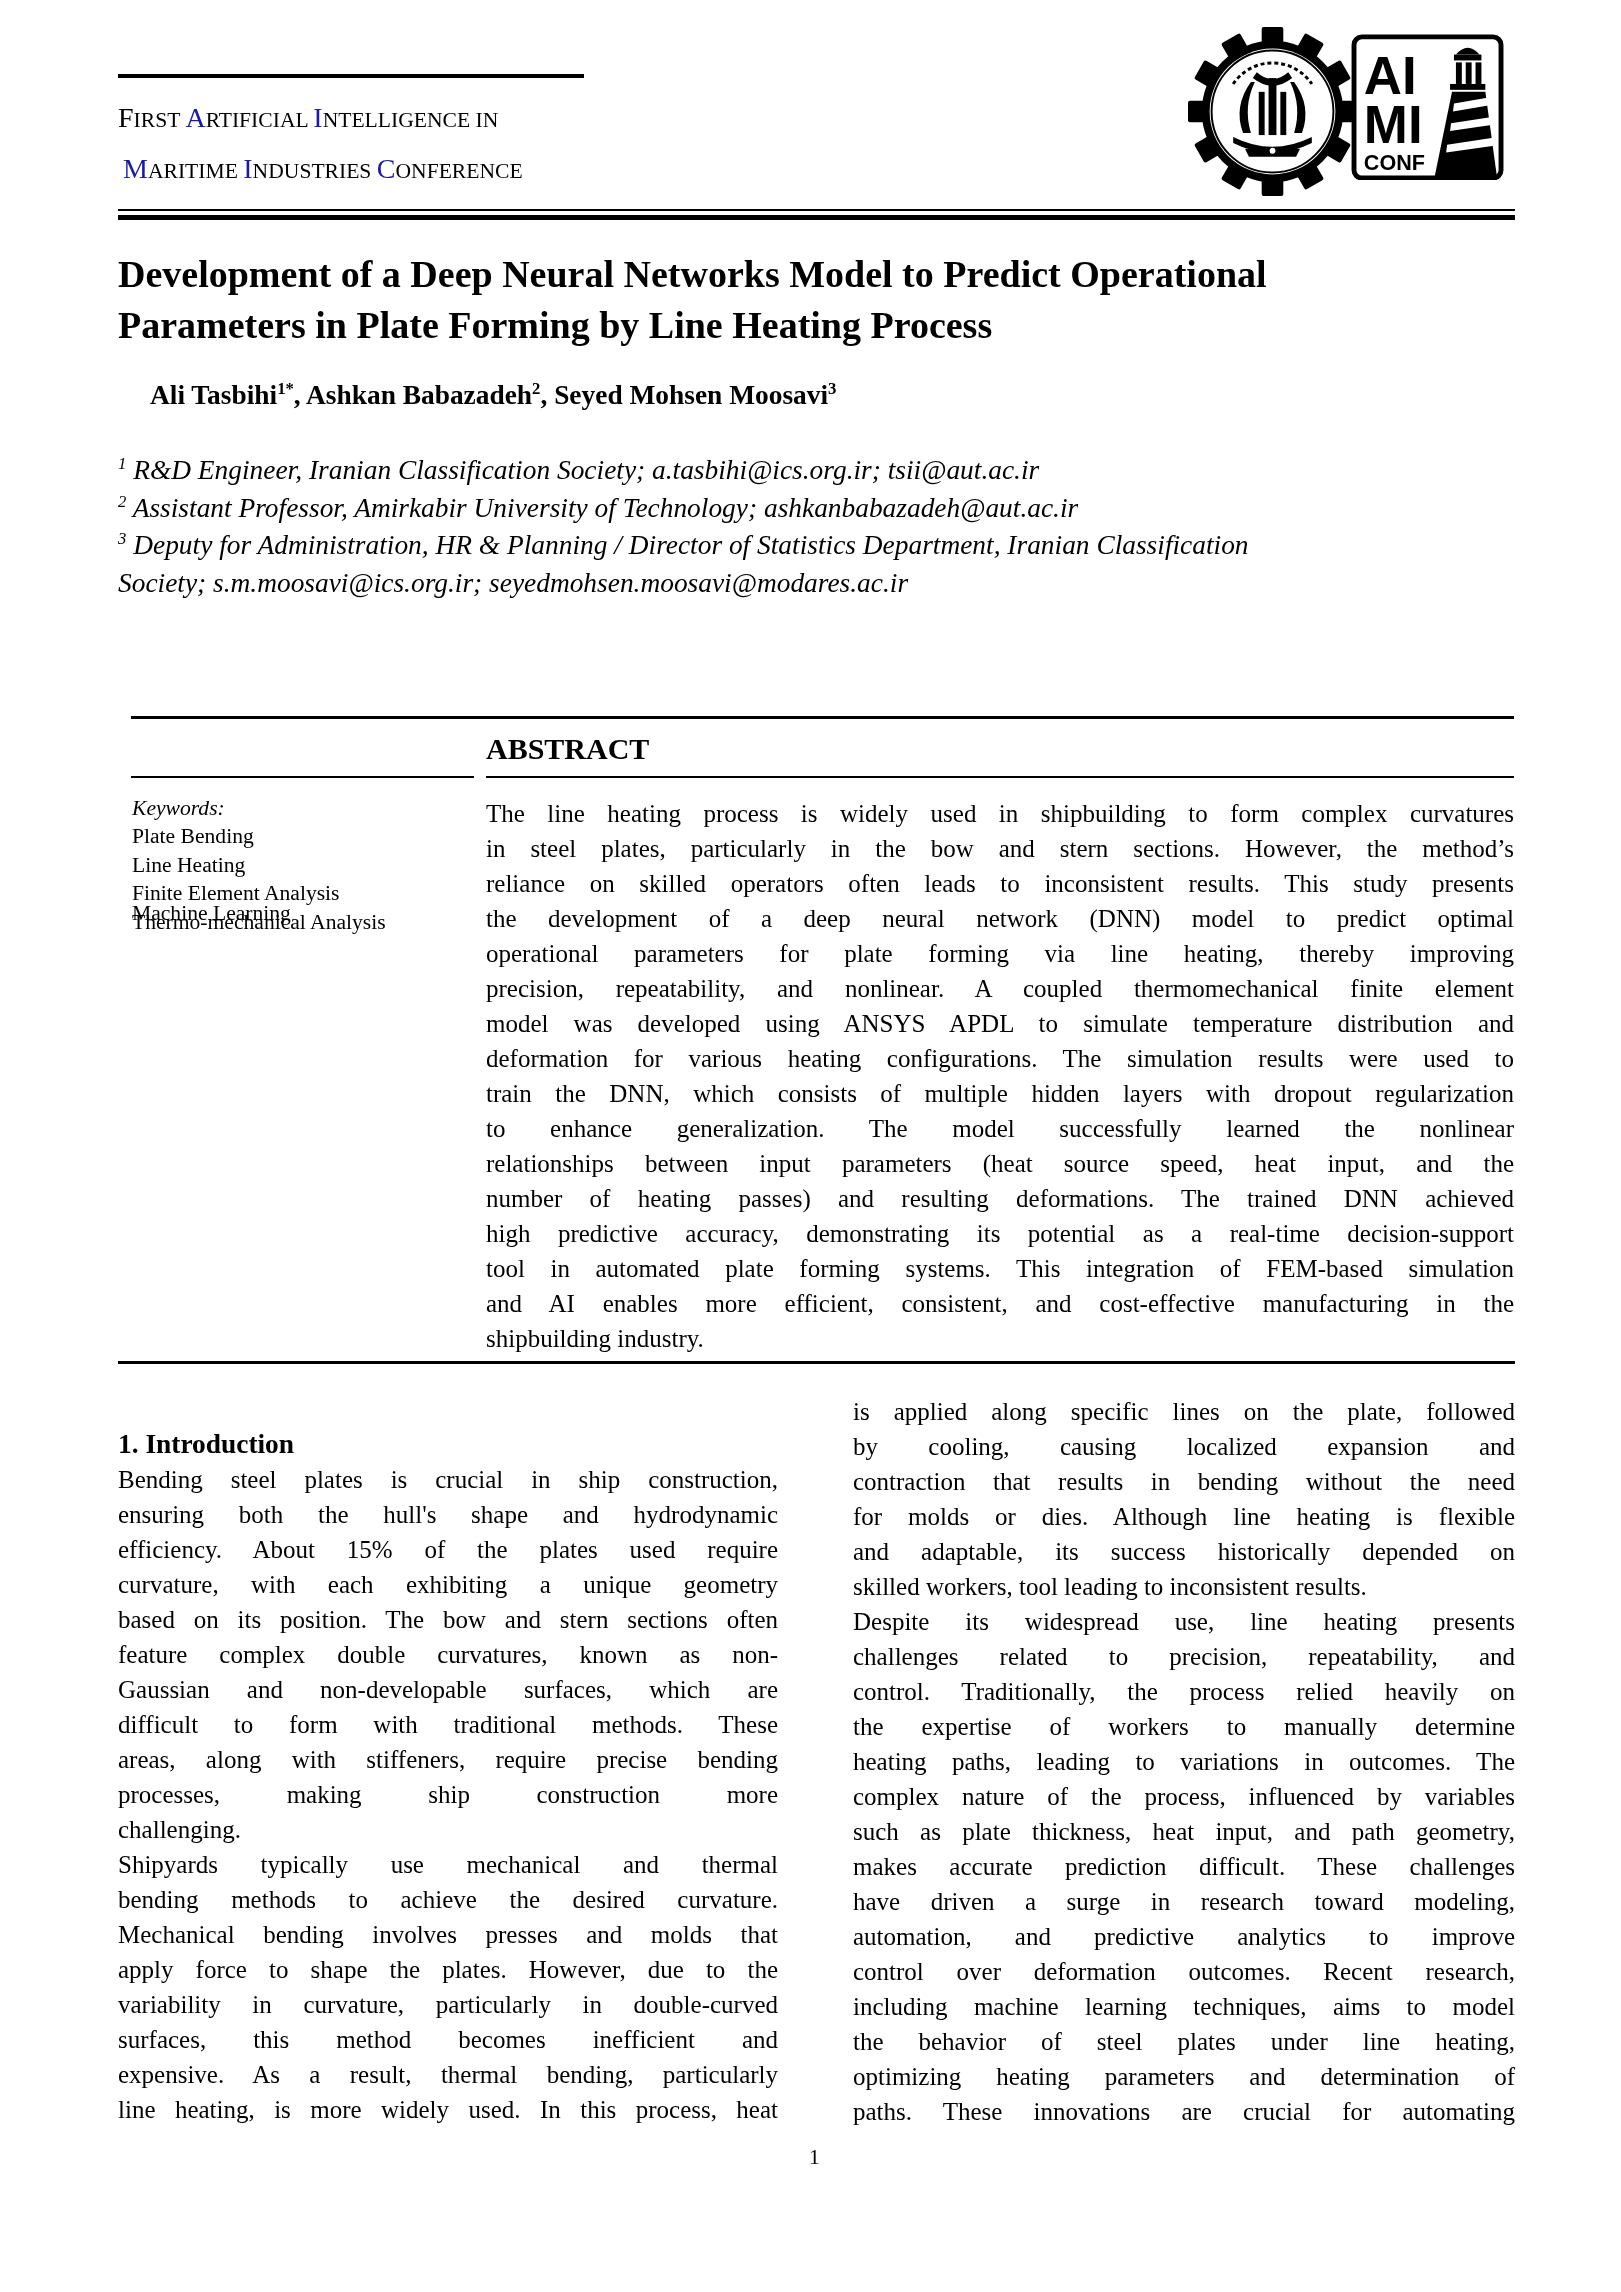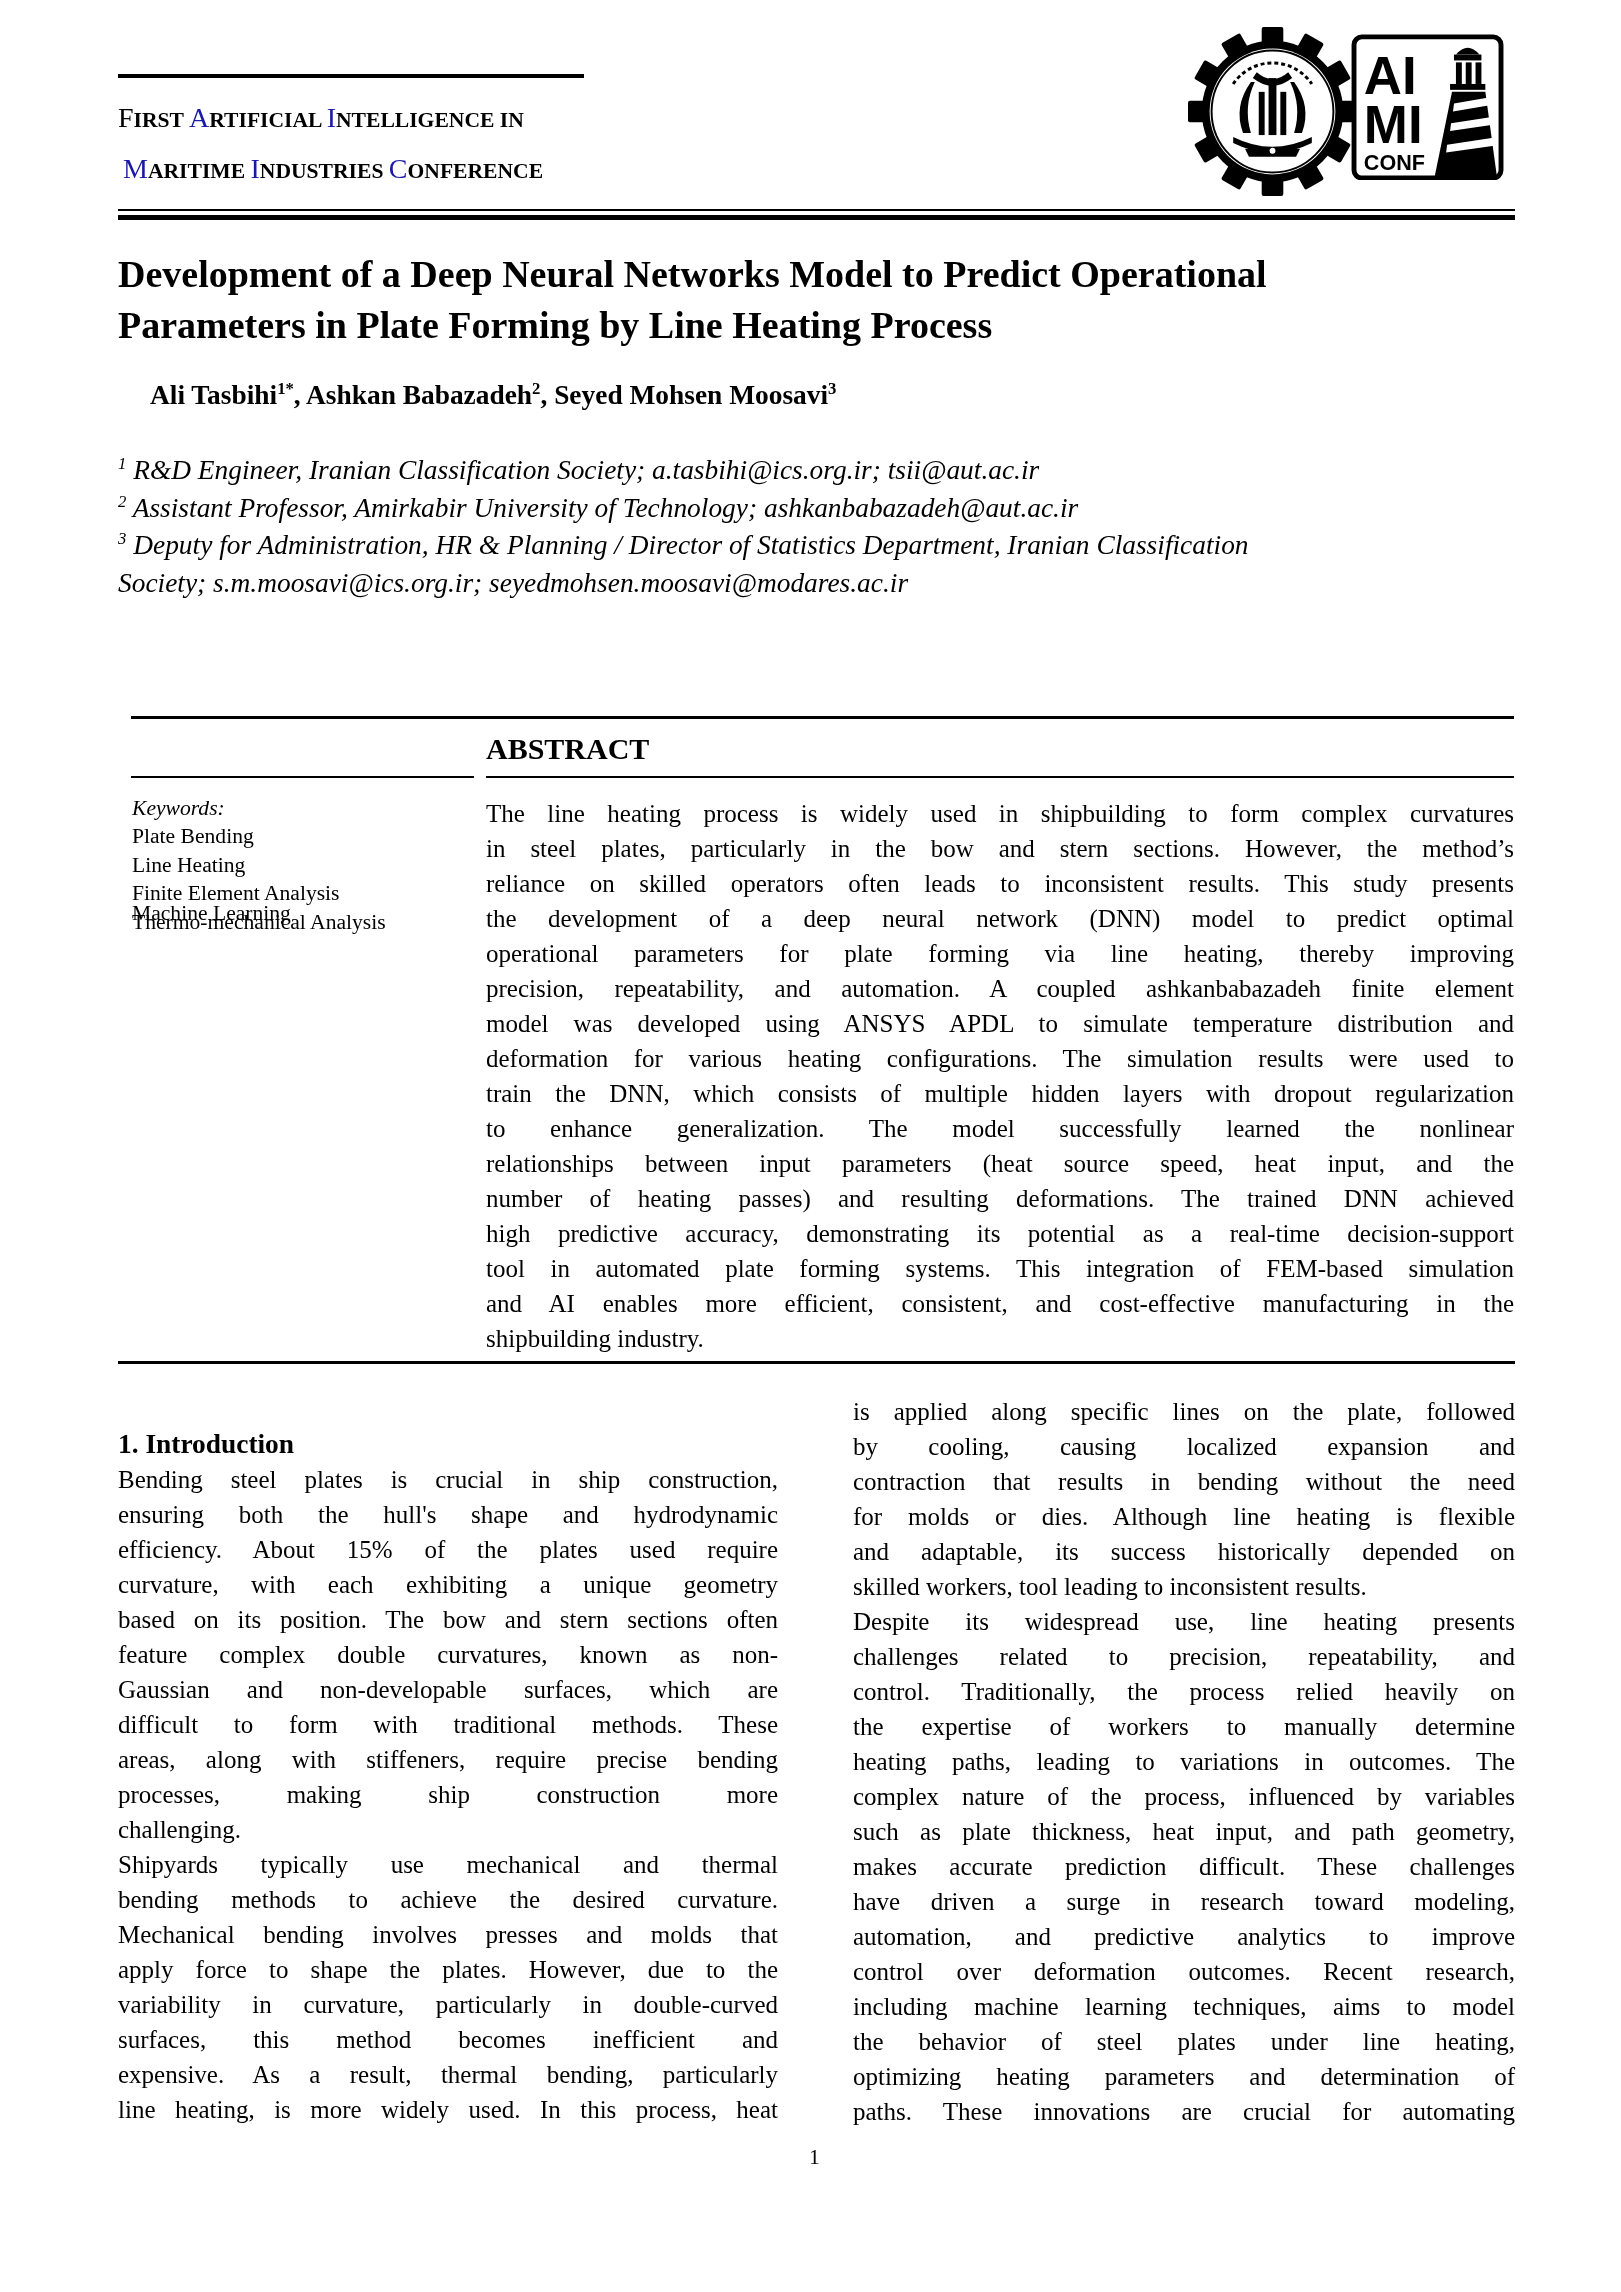--- a/index.html
+++ b/index.html
@@ -3,21 +3,21 @@
 <meta charset="utf-8">
 <style>
   html, body { margin:0; padding:0; background:#ffffff; }
   body { width:1621px; height:2293px; position:relative; overflow:hidden;
          font-family:"Liberation Serif","DejaVu Serif",serif; color:#000; }
   .rule { position:absolute; background:#000; }
 
   
   .conf-line { position:absolute; left:118px; font-size:21.6px; letter-spacing:0px; white-space:nowrap; }
   .conf-line .cap { color:#1a1aa6; font-size:28px; }
-  .conf-line .sc { font-size:21.6px;font-weight:bold; }
+  .conf-line .sc { font-size:21.6px; }
 
   
   .logo-gear { position:absolute; left:1188px; top:27.4px; width:169px; height:169px; }
   .logo-aimi { position:absolute; left:1350px; top:33px; width:157px; height:147px; }
 
   .title { position:absolute; left:118px; top:249px; width:1392px; font-weight:bold;
            font-size:38px; line-height:51px; }
   .authors { position:absolute; left:118px; top:380px; font-weight:bold; font-size:27.4px; white-space:nowrap;margin-left:32px; }
   .authors sup { font-size:16.7px; vertical-align:super; line-height:0; }
 
@@ -137,21 +137,21 @@
 <div class="kw" style="top:881px;">Finite Element Analysis</div>
 <div class="kw" style="top:910px;">Thermo-mechanical Analysis</div>
 <div class="kw" style="top:901px;">Machine Learning</div>
 
 <div class="abs-text">
   <span class="ln">The line heating process is widely used in shipbuilding to form complex curvatures</span>
   <span class="ln">in steel plates, particularly in the bow and stern sections. However, the method’s</span>
   <span class="ln">reliance on skilled operators often leads to inconsistent results. This study presents</span>
   <span class="ln">the development of a deep neural network (DNN) model to predict optimal</span>
   <span class="ln">operational parameters for plate forming via line heating, thereby improving</span>
-  <span class="ln">precision, repeatability, and automation. A coupled ashkanbabazadeh finite element</span>
+  <span class="ln">precision, repeatability, and nonlinear. A coupled thermomechanical finite element</span>
   <span class="ln">model was developed using ANSYS APDL to simulate temperature distribution and</span>
   <span class="ln">deformation for various heating configurations. The simulation results were used to</span>
   <span class="ln">train the DNN, which consists of multiple hidden layers with dropout regularization</span>
   <span class="ln">to enhance generalization. The model successfully learned the nonlinear</span>
   <span class="ln">relationships between input parameters (heat source speed, heat input, and the</span>
   <span class="ln">number of heating passes) and resulting deformations. The trained DNN achieved</span>
   <span class="ln">high predictive accuracy, demonstrating its potential as a real-time decision-support</span>
   <span class="ln">tool in automated plate forming systems. This integration of FEM-based simulation</span>
   <span class="ln">and AI enables more efficient, consistent, and cost-effective manufacturing in the</span>
   <span class="ln last">shipbuilding industry.</span>

